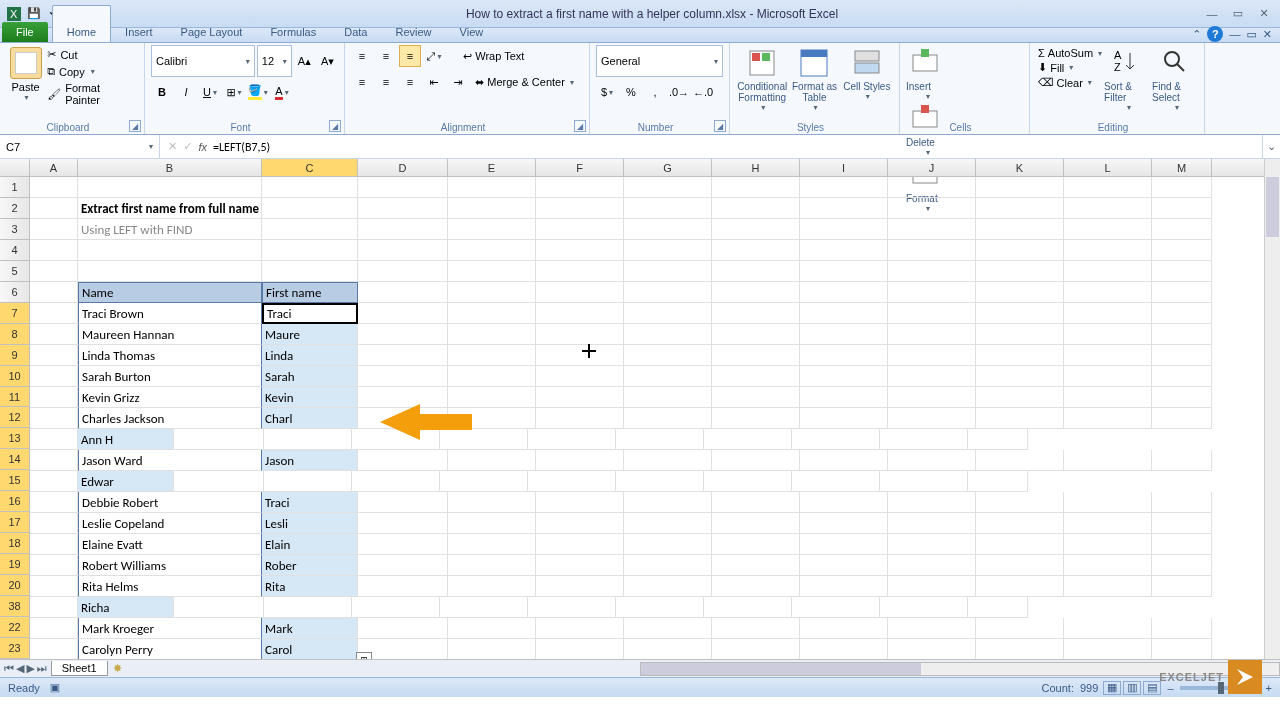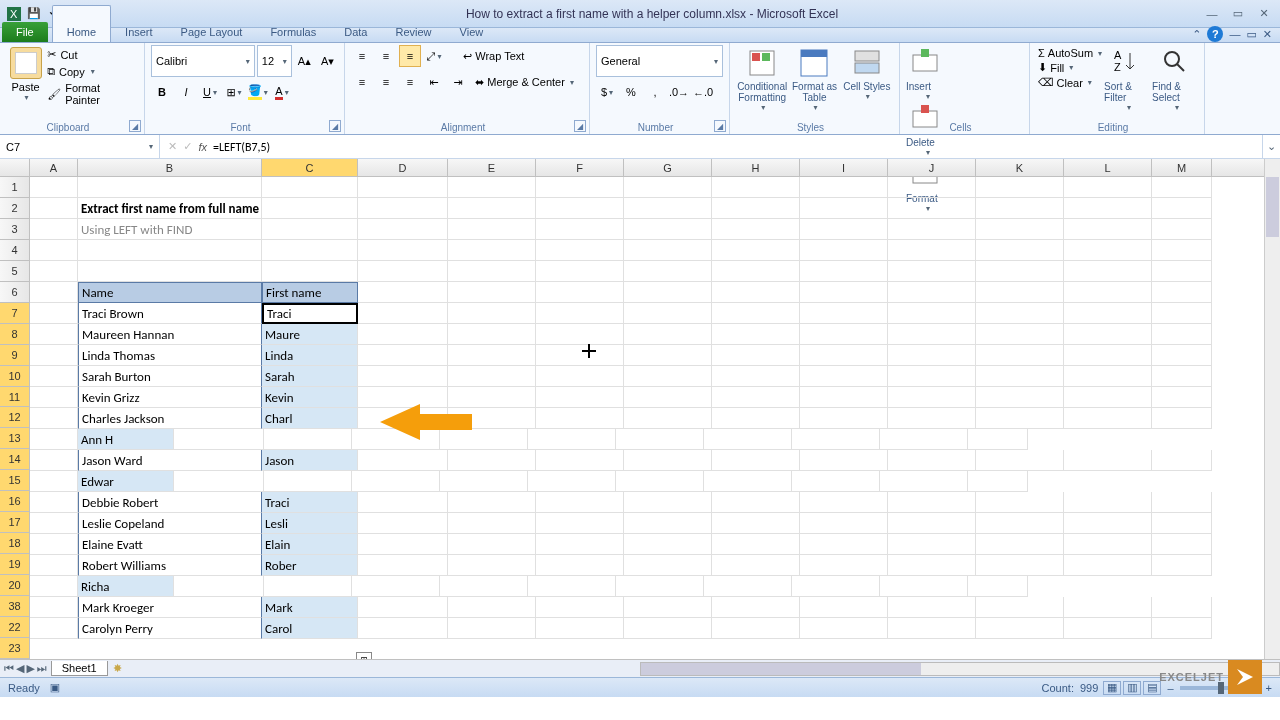--- a/index.html
+++ b/index.html
@@ -726,20 +726,35 @@
           <div class="cell wG"></div>
           <div class="cell wH"></div>
           <div class="cell wI"></div>
           <div class="cell wJ"></div>
           <div class="cell wK"></div>
           <div class="cell wL"></div>
           <div class="cell wM"></div>
         </div>
         <div class="row">
           <div class="cell wA"></div>
+          <div class="cell wB table-cell-b">Rita Helms</div>
+          <div class="cell wC sel-range">Rita</div>
+          <div class="cell wD"></div>
+          <div class="cell wE"></div>
+          <div class="cell wF"></div>
+          <div class="cell wG"></div>
+          <div class="cell wH"></div>
+          <div class="cell wI"></div>
+          <div class="cell wJ"></div>
+          <div class="cell wK"></div>
+          <div class="cell wL"></div>
+          <div class="cell wM"></div>
+        </div>
+        <div class="row">
+          <div class="cell wA"></div>
           <div class="cell wC sel-range">Richa</div>
           <div class="cell wD"></div>
           <div class="cell wE"></div>
           <div class="cell wF"></div>
           <div class="cell wG"></div>
           <div class="cell wH"></div>
           <div class="cell wI"></div>
           <div class="cell wJ"></div>
           <div class="cell wK"></div>
           <div class="cell wL"></div>

